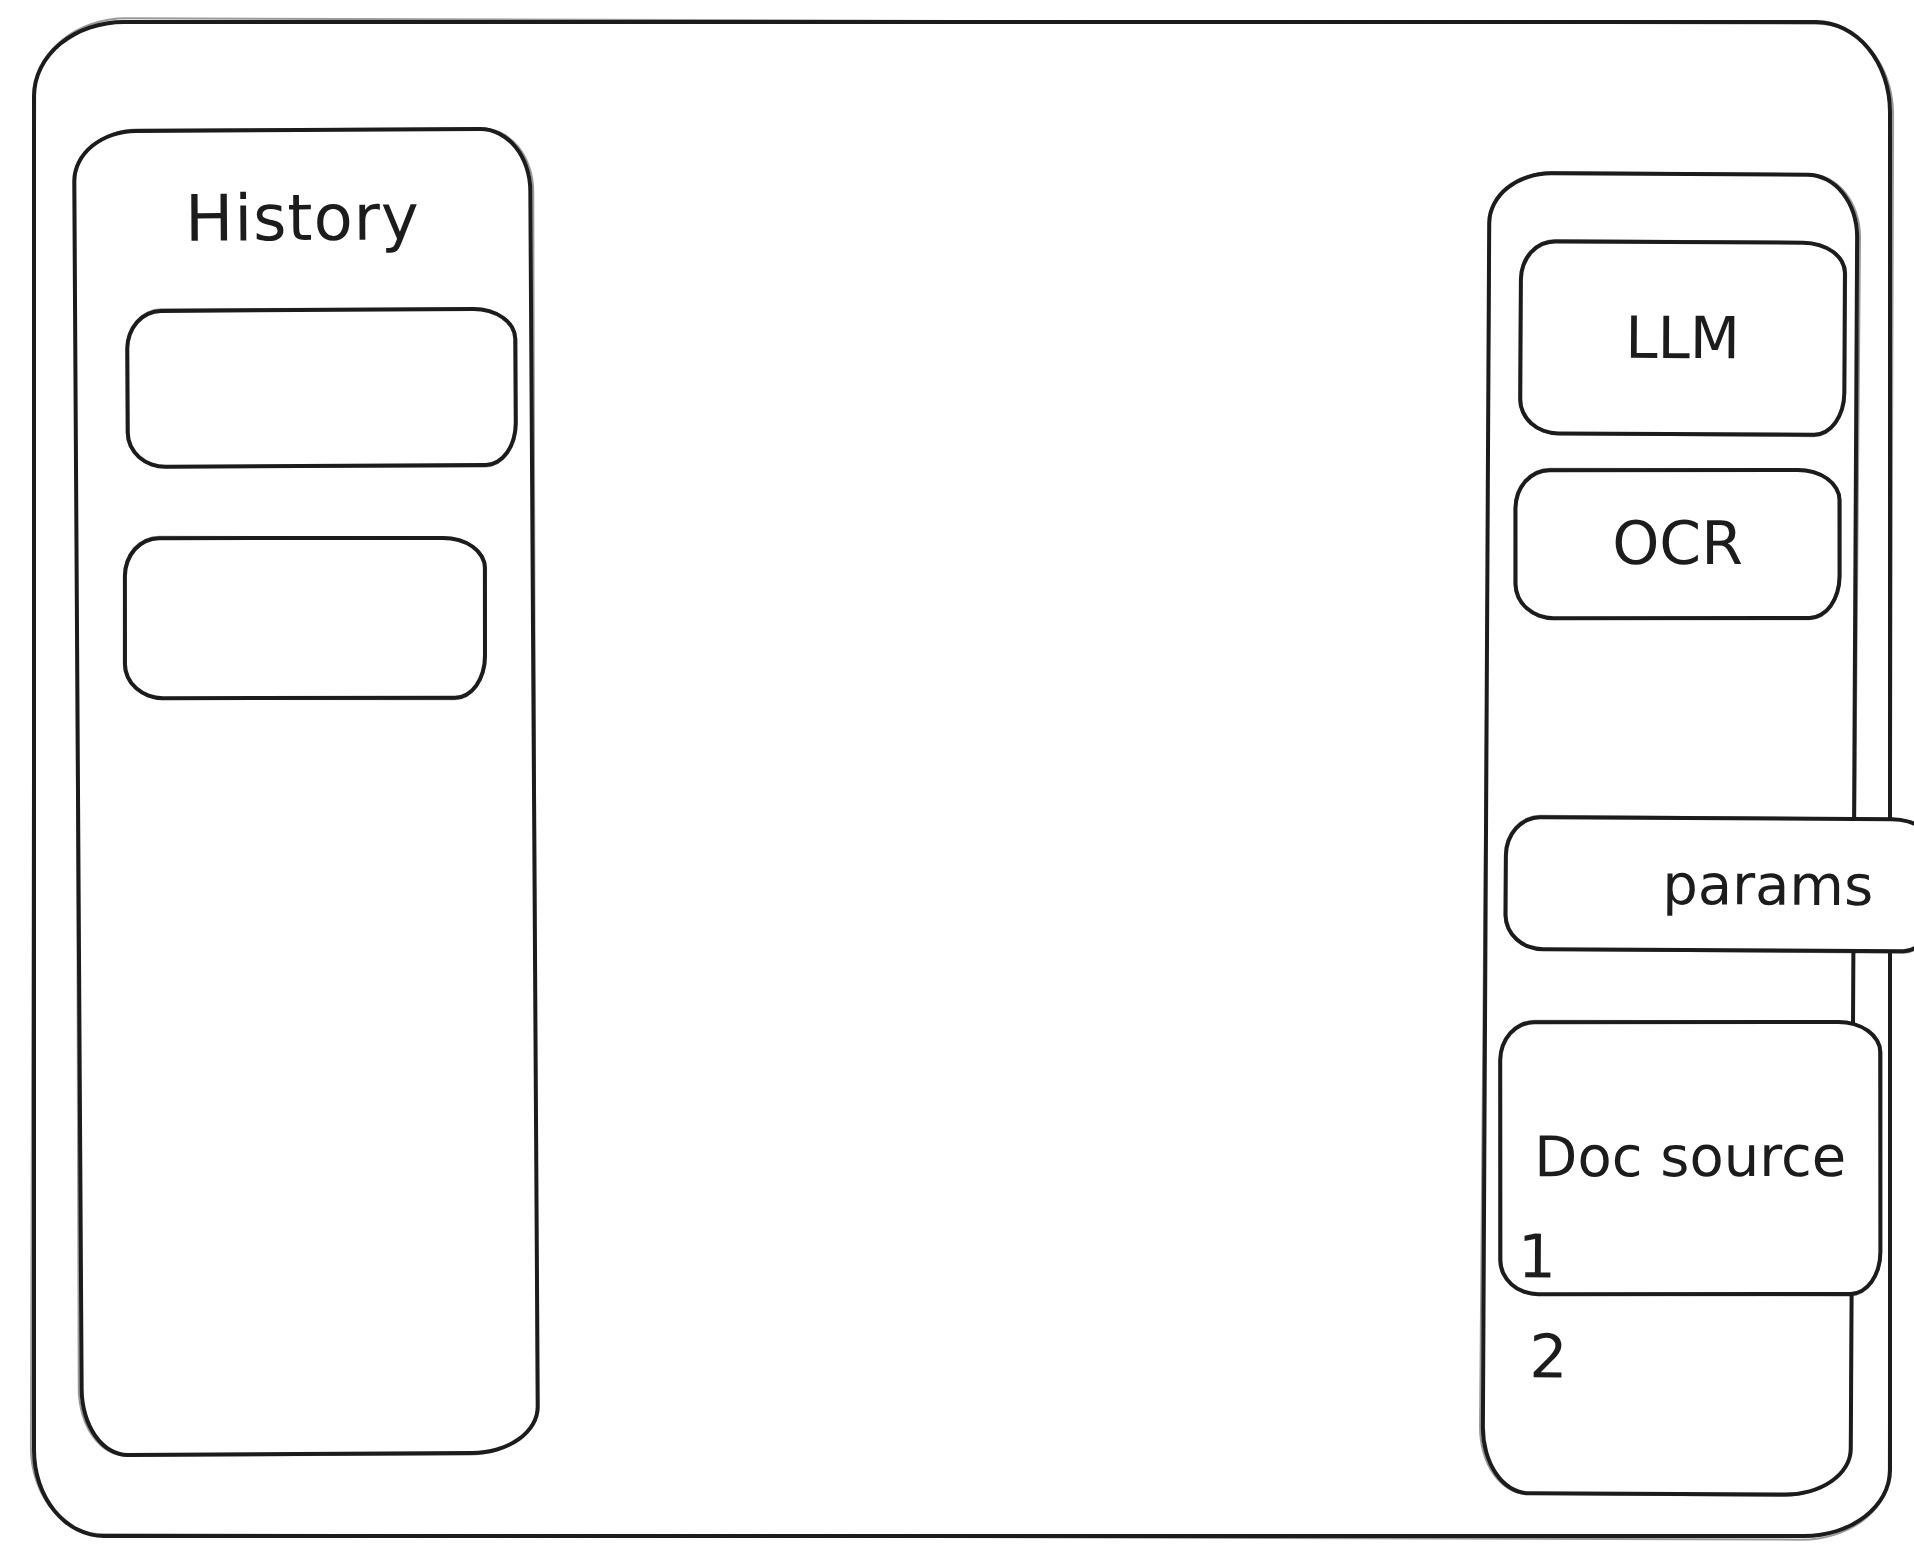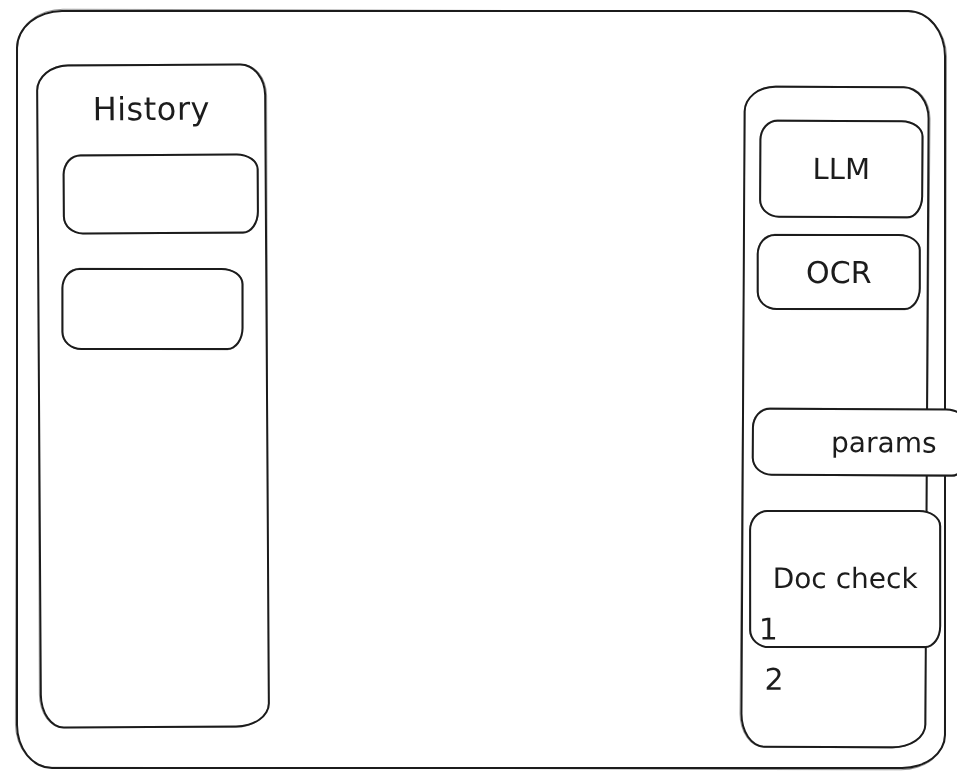--- a/index.html
+++ b/index.html
@@ -126,21 +126,21 @@
 
       <div class="sketch r-box tool tool-ocr center tilt-l">
         <span>OCR</span>
       </div>
 
       <div class="sketch r-box tool tool-params center">
         <span>params</span>
       </div>
 
       <div class="sketch r-box tool tool-doc center tilt-l">
-        <span>Doc check</span>
+        <span>Doc source</span>
       </div>
 
       <span class="doc-num doc-num-1">1</span>
       <span class="doc-num doc-num-2">2</span>
     </div>
 
   </div>
 </div>
 
 </body></html>

